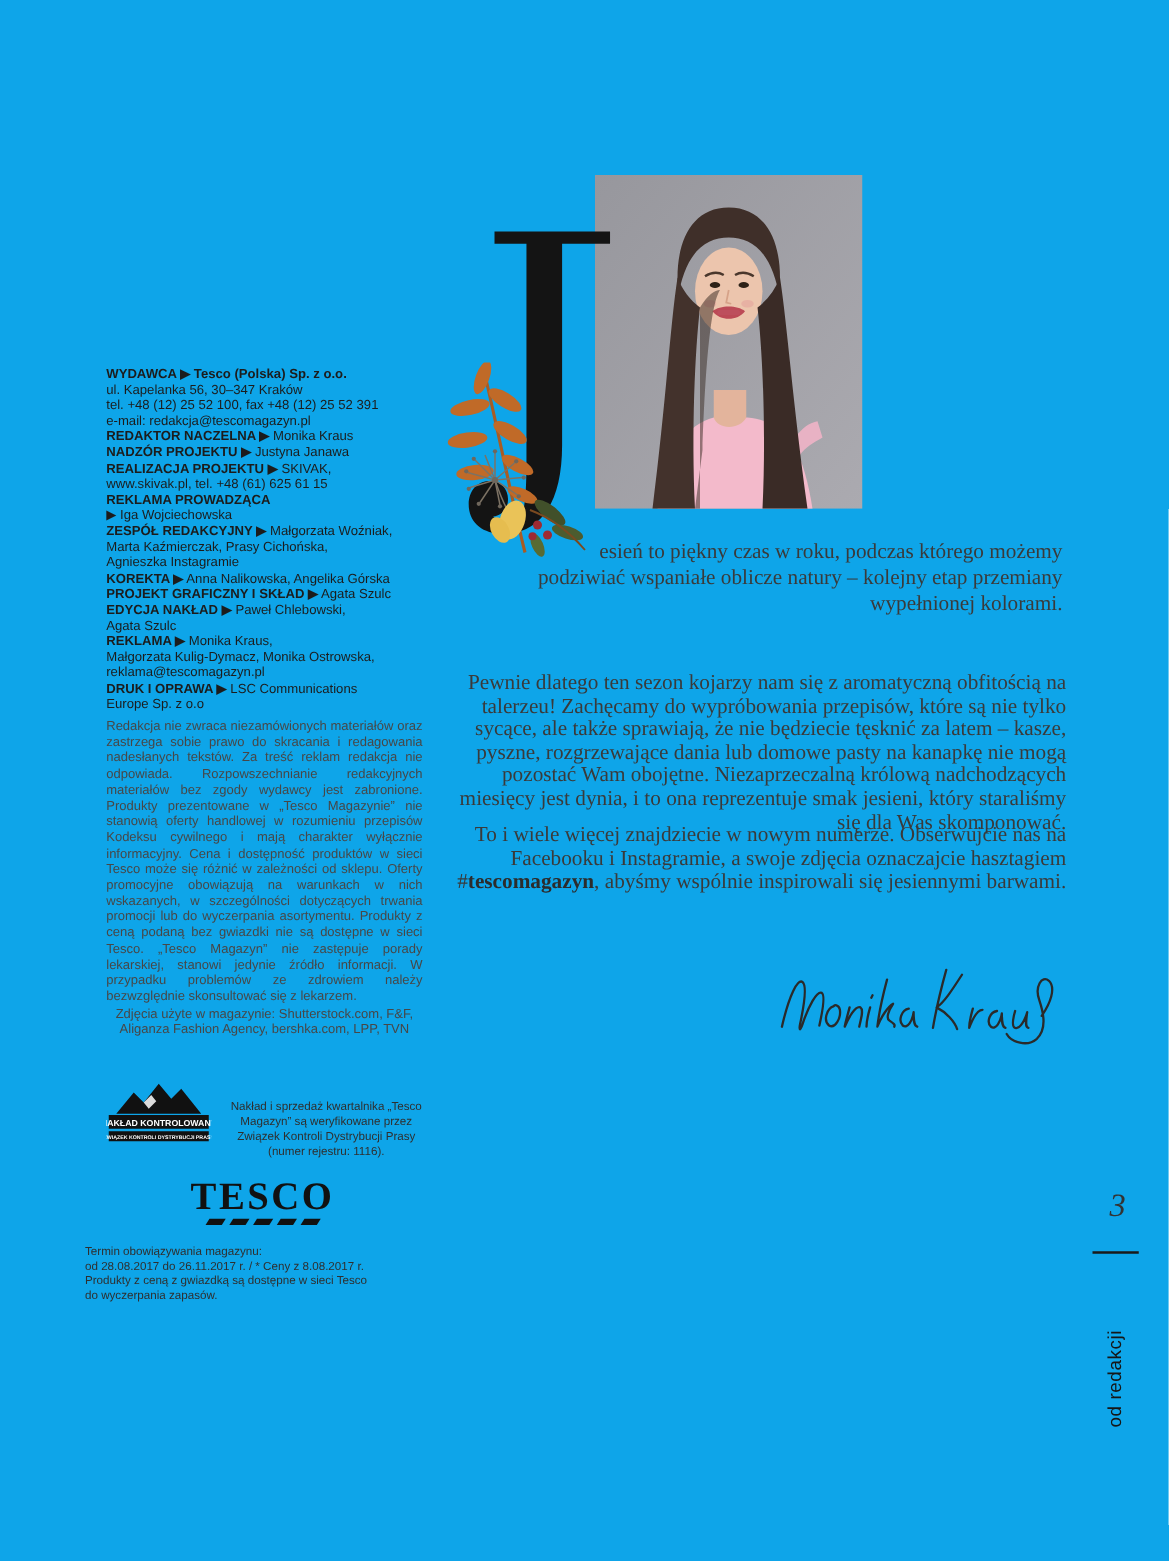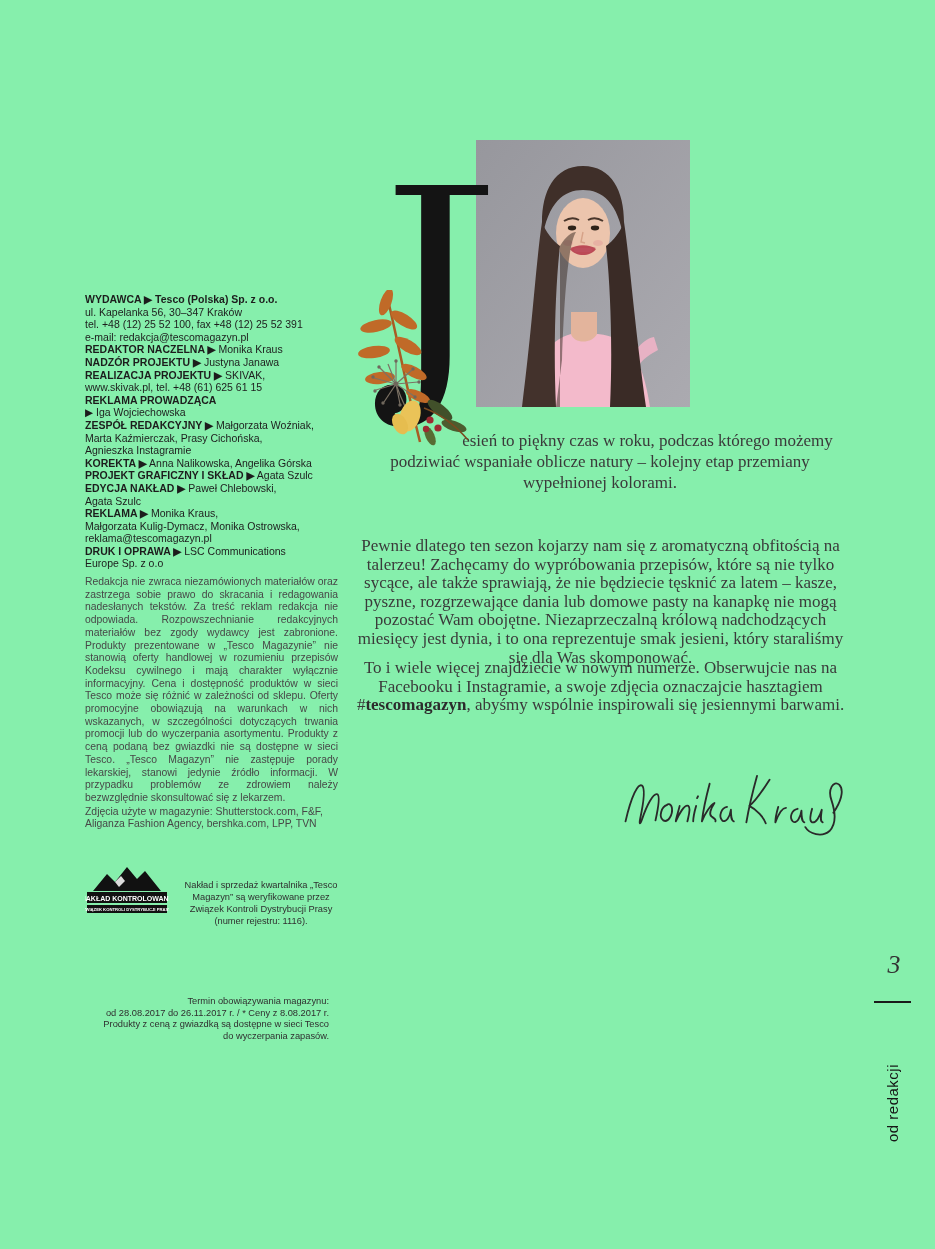--- a/index.html
+++ b/index.html
@@ -1,46 +1,46 @@
 <!DOCTYPE html>
 <html><head>
 <meta charset="utf-8">
 <style>
   html,body{margin:0;padding:0;background:#ffffff;}
-  .page{position:relative;width:935px;height:1249px;background:#86efac;overflow:hidden;
+  .page{position:relative;width:935px;height:1249px;background:#0ea5e9;overflow:hidden;
         font-family:"Liberation Sans",sans-serif;color:#1d1d1b;}
 
   
   .masthead{position:absolute;left:85px;top:293px;width:262px;font-size:10.5px;line-height:12.6px;color:#1c1c1c;}
   .mline b{font-weight:700;}
   .legal{position:absolute;left:85px;top:576px;width:253px;font-size:10.4px;line-height:12.7px;color:#474747;}
   .legal .disc{text-align:justify;}
-  .legal .credits{margin-top:1px;text-align:left;}
+  .legal .credits{margin-top:1px;text-align:center;}
 
   .circ{position:absolute;left:85px;top:860px;width:262px;}
   .circ-logo{position:absolute;left:0;top:4px;width:84px;height:56px;}
   .circ-note{position:absolute;left:90px;top:20px;width:172px;font-size:9.3px;line-height:11.9px;
              text-align:center;color:#2f2f2f;}
 
   .tesco{position:absolute;left:85px;top:942px;width:250px;text-align:center;}
   .tesco-word{font-family:"Liberation Serif",serif;font-weight:700;font-size:31px;line-height:30px;
               letter-spacing:2px;color:#111;}
   .tesco-dashes{display:flex;justify-content:center;gap:6px;margin-top:3px;}
   .tesco-dashes span{display:block;width:13px;height:5px;background:#111;transform:skewX(-32deg);}
 
-  .validity{position:absolute;left:79px;top:996px;width:250px;text-align:right;
+  .validity{position:absolute;left:68px;top:996px;width:250px;text-align:left;
             font-size:9.3px;line-height:11.6px;color:#2f2f2f;}
 
   
   .photo{position:absolute;left:476px;top:140px;width:214px;height:267px;z-index:1;}
   .dropcap{position:absolute;left:372px;top:181px;width:118px;height:258px;z-index:3;}
   .flora{position:absolute;left:358px;top:290px;width:132px;height:160px;z-index:5;}
 
   .body-par{position:absolute;font-family:"Liberation Serif",serif;color:#3a3a3a;
-            text-align:center;margin:0;z-index:2;}
+            text-align:right;margin:0;z-index:2;}
   .p1{left:350px;top:430px;width:500px;font-size:17px;line-height:21px;text-indent:95px;}
   .p2{left:348px;top:537px;width:505px;font-size:17px;line-height:18.6px;}
   .p3{left:348px;top:659px;width:505px;font-size:17px;line-height:18.6px;}
   .p3 b{font-weight:700;color:#2c2c2c;}
 
   .signature{position:absolute;left:612px;top:758px;width:232px;height:90px;z-index:2;}
 
   
   .pagenum{position:absolute;left:872px;top:950px;width:44px;text-align:center;
            font-family:"Liberation Serif",serif;font-style:italic;font-size:26px;color:#333;}
@@ -91,20 +91,30 @@
       <polygon points="8,27 22,10 30,18 42,3 52,15 60,7 76,27" fill="#111"></polygon>
       <polygon points="30,18 36,12 40,17 34,23" fill="#fff" opacity="0.85"></polygon>
       <rect x="2" y="28" width="80" height="11" fill="#111"></rect>
       <text x="42" y="36.5" text-anchor="middle" font-size="7" font-weight="bold" fill="#fff" font-family="Liberation Sans, sans-serif">NAKŁAD KONTROLOWANY</text>
       <rect x="2" y="41" width="80" height="8" fill="#111"></rect>
       <text x="42" y="47" text-anchor="middle" font-size="4.2" font-weight="bold" fill="#fff" font-family="Liberation Sans, sans-serif">ZWIĄZEK KONTROLI DYSTRYBUCJI PRASY</text>
     </svg>
     <div class="circ-note">Nakład i sprzedaż kwartalnika „Tesco Magazyn” są weryfikowane przez Związek Kontroli Dystrybucji Prasy (numer rejestru: 1116).</div>
   </div>
 
+  <div class="tesco">
+    <div class="tesco-word">TESCO</div>
+    <div class="tesco-dashes">
+      <span></span>
+        <span></span>
+        <span></span>
+        <span></span>
+        <span></span>
+    </div>
+  </div>
 
   <div class="validity">
       <div>Termin obowiązywania magazynu:</div>
       <div>od 28.08.2017 do 26.11.2017 r. / * Ceny z 8.08.2017 r.</div>
       <div>Produkty z ceną z gwiazdką są dostępne w sieci Tesco</div>
       <div>do wyczerpania zapasów.</div>
     </div>
 
   <svg class="photo" viewBox="0 0 214 267">
     <defs>

